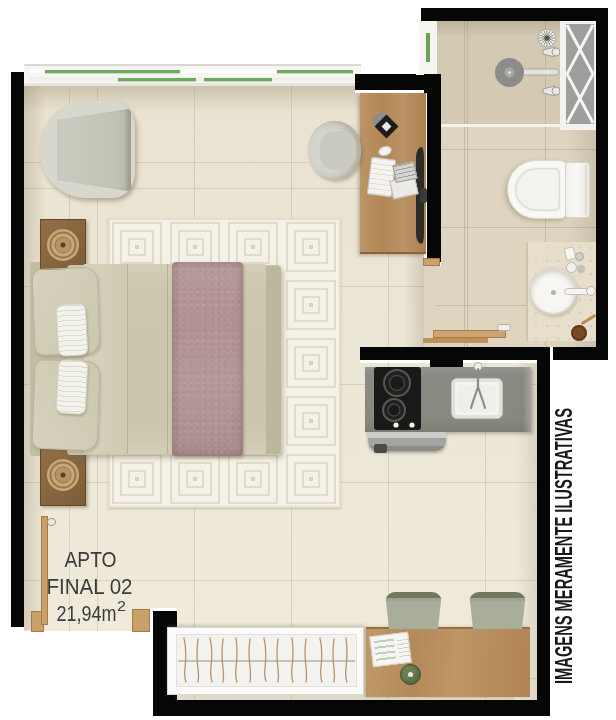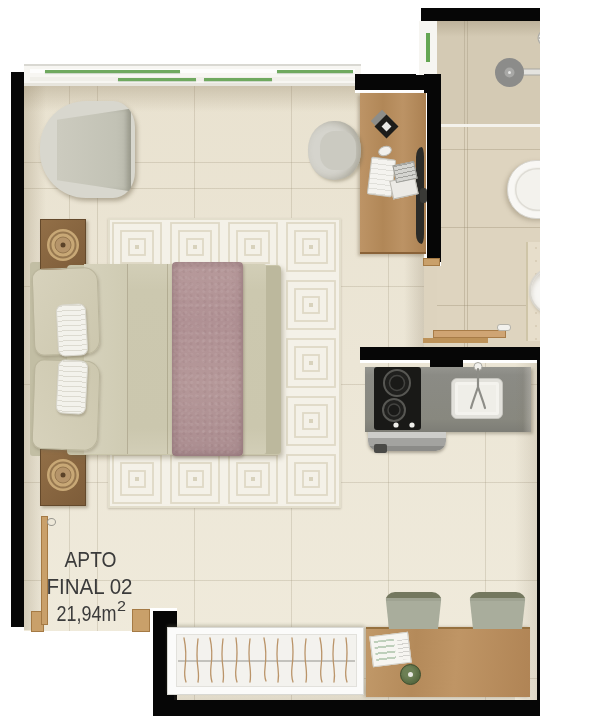--- a/index.html
+++ b/index.html
@@ -1,17 +1,17 @@
 <!DOCTYPE html>
 <html><head>
 <meta charset="utf-8">
 <style>
   html,body{margin:0;padding:0;background:#fff;}
-  #plan{position:relative;width:496px;height:720px;background:#fff;overflow:hidden;
-        font-family:"Liberation Sans", sans-serif;padding-left:44px;}
+  #plan{position:relative;width:616px;height:720px;background:#fff;overflow:hidden;
+        font-family:"Liberation Sans", sans-serif;}
   #plan div{position:absolute;box-sizing:border-box;}
   #plan svg{position:absolute;display:block;}
 </style>
 </head>
 <body>
 <div id="plan">
 
 <div style="left:24px;top:86px;width:513px;height:614px;
   background:
     repeating-linear-gradient(to right, rgba(150,138,112,.25) 0 1px, transparent 1px 97px),

